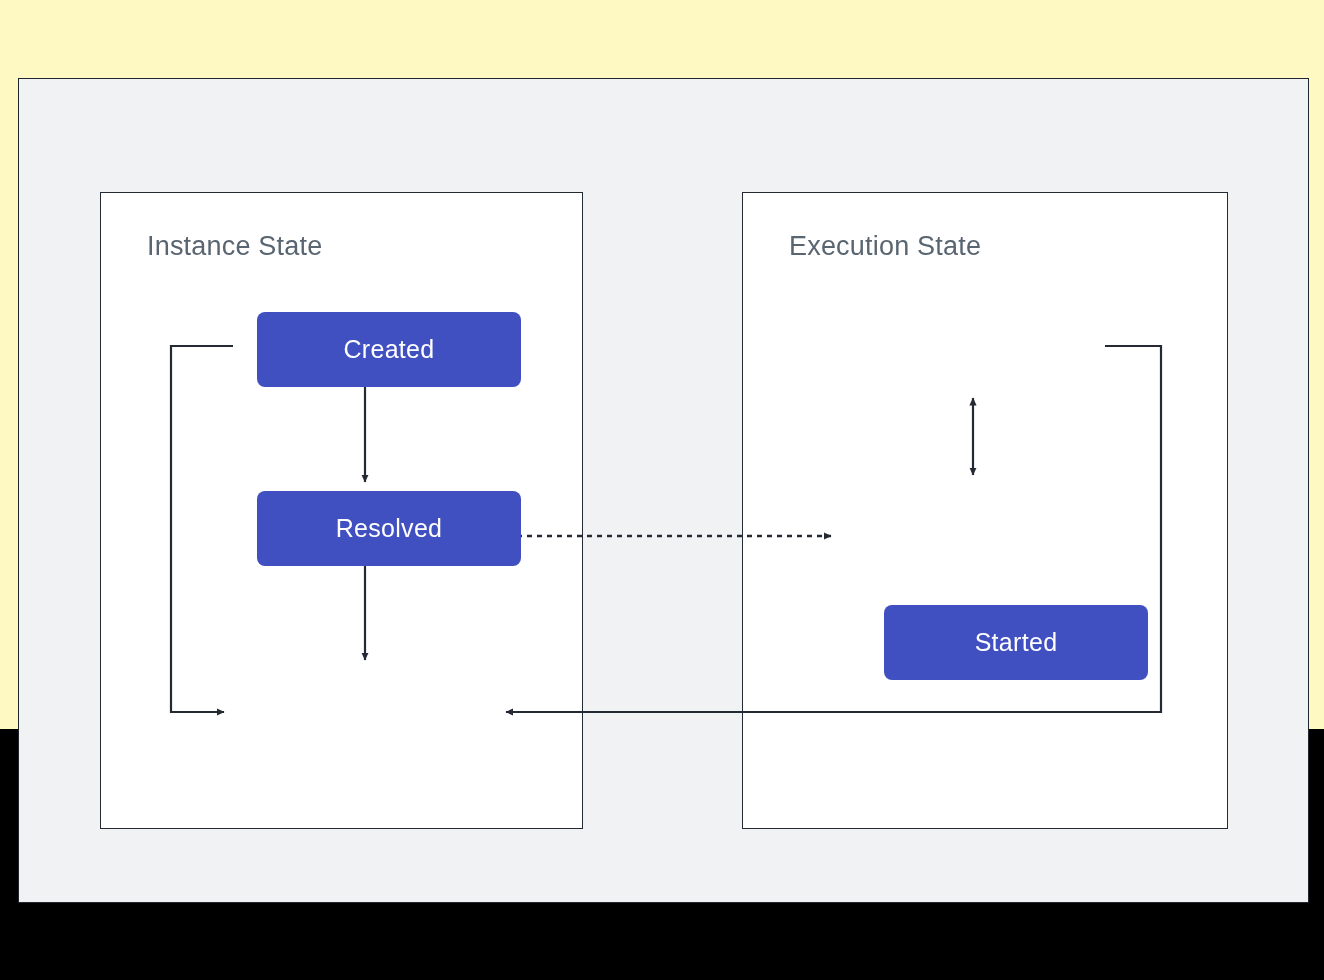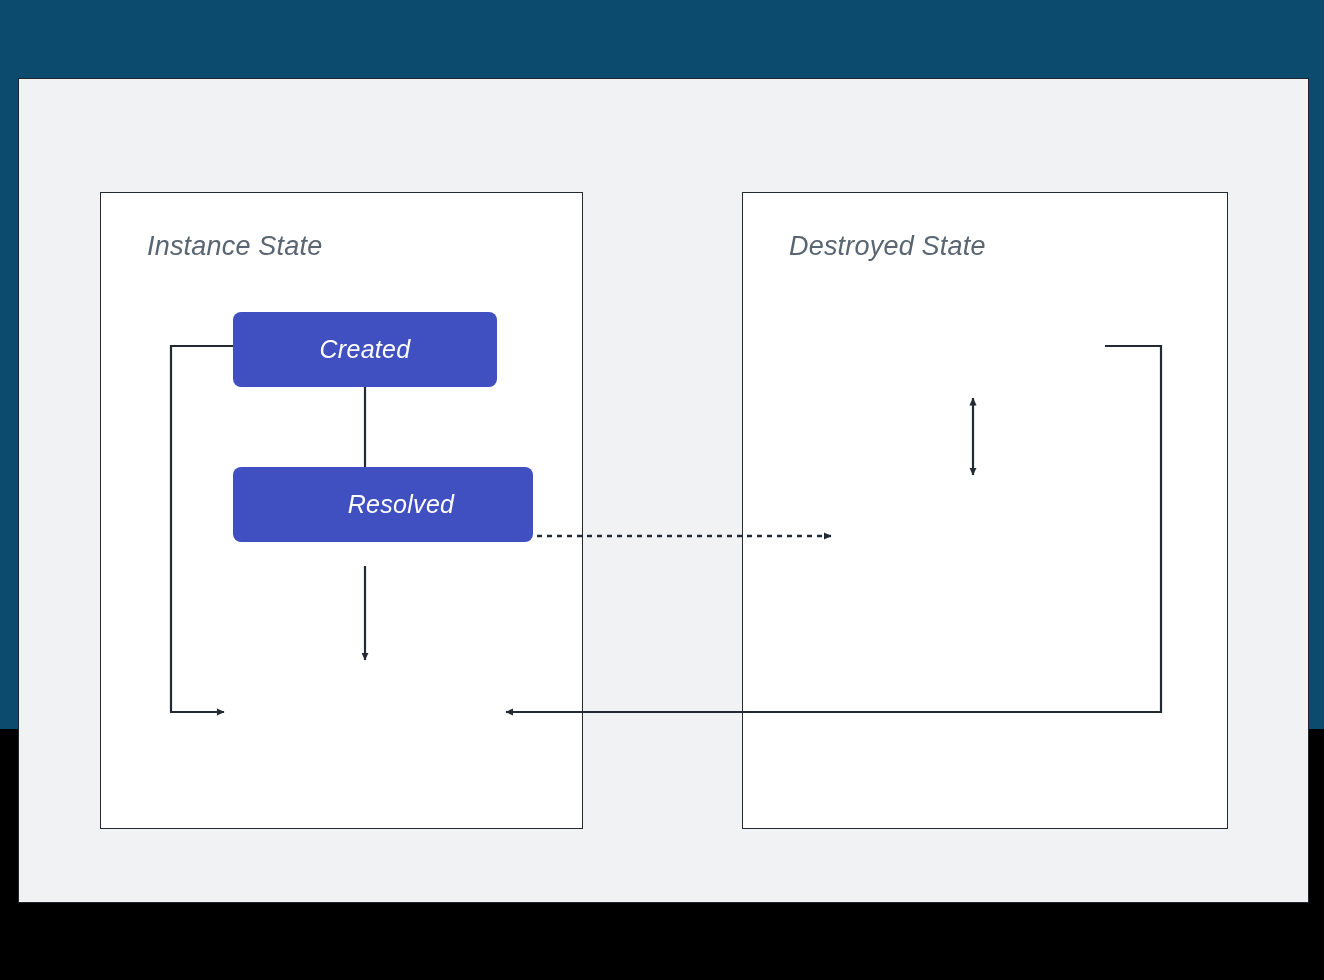--- a/index.html
+++ b/index.html
@@ -10,22 +10,21 @@
   body {
     width: 1324px;
     height: 980px;
     overflow: hidden;
     font-family: "Liberation Sans", sans-serif;
   }
   #stage {
     position: relative;
     width: 1324px;
     height: 729px;
-    background: #0c4a6e;
-    font-style: italic;
+    background: #fef9c3;
   }
   #canvas {
     position: absolute;
     left: 18px;
     top: 78px;
     width: 1291px;
     height: 825px;
     background: #F1F2F4;
     border: 1px solid #20262e;
     box-sizing: border-box;
@@ -63,23 +62,24 @@
     height: 75px;
     background: #4050C0;
     border-radius: 8px;
     display: flex;
     align-items: center;
     justify-content: center;
     color: #FFFFFF;
     font-size: 25px;
     letter-spacing: 0.3px;
     z-index: 3;
+    margin-left: 24px;
   }
   #node-created   { left: 214px; top: 233px; }
-  #node-resolved  { left: 214px; top: 388px; padding-left: 36px; }
+  #node-resolved  { left: 214px; top: 412px; }
   #node-destroyed { left: 214px; top: 590px; }
   #node-stopped   { left: 117px; top: 233px; }
   #node-started   { left: 117px; top: 412px; }
 
   #edges {
     position: absolute;
     left: 0;
     top: 0;
     width: 1291px;
     height: 825px;
@@ -126,20 +126,21 @@
       <path class="edge-solid" d="M 954,319 L 954,396" marker-start="url(#arrow-start)" marker-end="url(#arrow-end)"></path>
 
       <path class="edge-solid" d="M 1086,267 L 1142,267 L 1142,633 L 487,633" marker-end="url(#arrow-end)"></path>
     </svg>
 
     <div class="panel" id="panel-instance">
       <div class="panel-title">Instance State</div>
     </div>
 
     <div class="panel" id="panel-execution">
-      <div class="panel-title">Destroyed State</div>
+      <div class="panel-title">Execution State</div>
+        <div class="node" id="node-started">Started</div>
       </div>
 
     <div class="node" id="node-created">Created</div>
     <div class="node" id="node-resolved">Resolved</div>
 
   </div>
 </div>
 
 </body></html>

